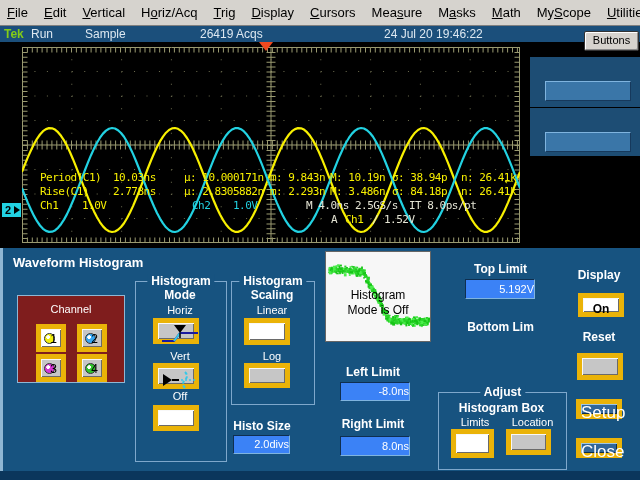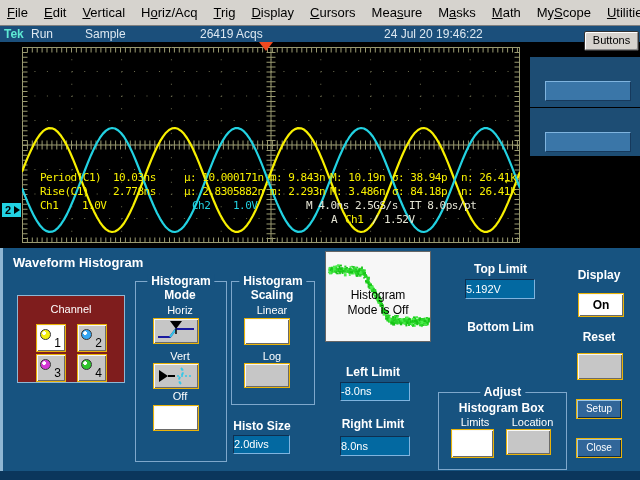--- a/index.html
+++ b/index.html
@@ -35,28 +35,28 @@
                 border:1px solid #16395c;border-top-color:#7fb4df;border-left-color:#7fb4df;}
   
   #panel{position:absolute;left:0;top:248px;width:640px;height:223px;background:#175380;
          border-left:3px solid #8fb7d4;box-sizing:border-box;color:#fff;}
   #panel-strip{position:absolute;left:0;top:471px;width:640px;height:9px;background:#0b365c;}
   .blabel{position:absolute;color:#fff;font-weight:bold;font-size:12px;text-align:center;white-space:nowrap;}
   .slabel{position:absolute;color:#fff;font-size:11px;text-align:center;white-space:nowrap;}
   .group{position:absolute;border:1px solid #7fa8cc;}
   .group-title{position:absolute;top:-8px;left:50%;transform:translateX(-50%);background:#175380;
                padding:0 4px;font-weight:bold;font-size:12px;color:#fff;white-space:nowrap;}
-  .field{position:absolute;background:#0369a1;border:1px solid;border-color:#0f2f50 #7fb4df #7fb4df #0f2f50;
-         color:#fff;font-size:11px;text-align:left;box-sizing:border-box;}
-  .btn{position:absolute;border:1px solid #eab308;box-shadow:inset 1px 1px 0 #f8f8f8, inset -1px -1px 0 #6a6a6a;
+  .field{position:absolute;background:#3b82f6;border:1px solid;border-color:#0f2f50 #7fb4df #7fb4df #0f2f50;
+         color:#fff;font-size:11px;text-align:right;box-sizing:border-box;}
+  .btn{position:absolute;border:5px solid #eab308;box-shadow:inset 1px 1px 0 #f8f8f8, inset -1px -1px 0 #6a6a6a;
        box-sizing:border-box;text-align:center;font-size:12px;color:#000;}
   .btn.gray{background:#c6c6c6;}
   .btn.white{background:#ffffff;}
   .btn.blue{background:#316699;box-shadow:inset 1px 1px 0 #9cc6e6, inset -1px -1px 0 #0d2d4a;
-            color:#fff;font-size:10px;}
+            color:#fff;font-size:17px;}
   #source-box{position:absolute;left:14px;top:47px;width:108px;height:88px;background:#7f1d1d;
               border:1px solid #8fb7d4;box-sizing:border-box;}
   .tab{position:absolute;top:47px;height:17px;border:1px solid #8fb7d4;border-bottom:none;
        border-radius:4px 4px 0 0;color:#fff;font-size:11px;text-align:center;line-height:16px;
        box-sizing:border-box;margin-top:26px;}
   .tab.sel{background:#7e9fc5;}
   .tab.uns{background:#54779f;}
   .chbtn{position:absolute;width:30px;height:28px;}
   .chbtn .dot{position:absolute;left:3px;top:4px;width:9px;height:9px;border-radius:50%;
               border:1px solid #333;}
@@ -80,21 +80,21 @@
       <span class="menu-item"><span class="u">D</span><span>i</span><span>s</span><span>p</span><span>l</span><span>a</span><span>y</span></span>
       <span class="menu-item"><span class="u">C</span><span>u</span><span>r</span><span>s</span><span>o</span><span>r</span><span>s</span></span>
       <span class="menu-item"><span>M</span><span>e</span><span>a</span><span class="u">s</span><span>u</span><span>r</span><span>e</span></span>
       <span class="menu-item"><span>M</span><span class="u">a</span><span>s</span><span>k</span><span>s</span></span>
       <span class="menu-item"><span class="u">M</span><span>a</span><span>t</span><span>h</span></span>
       <span class="menu-item"><span>M</span><span>y</span><span class="u">S</span><span>c</span><span>o</span><span>p</span><span>e</span></span>
       <span class="menu-item"><span class="u">U</span><span>t</span><span>i</span><span>l</span><span>i</span><span>t</span><span>i</span><span>e</span></span>
     </div>
 
   <div id="statusbar">
-    <span style="left:4px;font-weight:bold;color:#5eead4;">Tek</span>
+    <span style="left:4px;font-weight:bold;color:#84cc16;">Tek</span>
     <span style="left:31px;">Run</span>
     <span style="left:85px;">Sample</span>
     <span style="left:200px;">26419 Acqs</span>
     <span style="left:384px;">24 Jul 20 19:46:22</span>
   </div>
   <div id="btn-buttons">Buttons</div>
 
   <div id="scope">
     <svg id="scope-svg" width="640" height="206">
       <defs>

